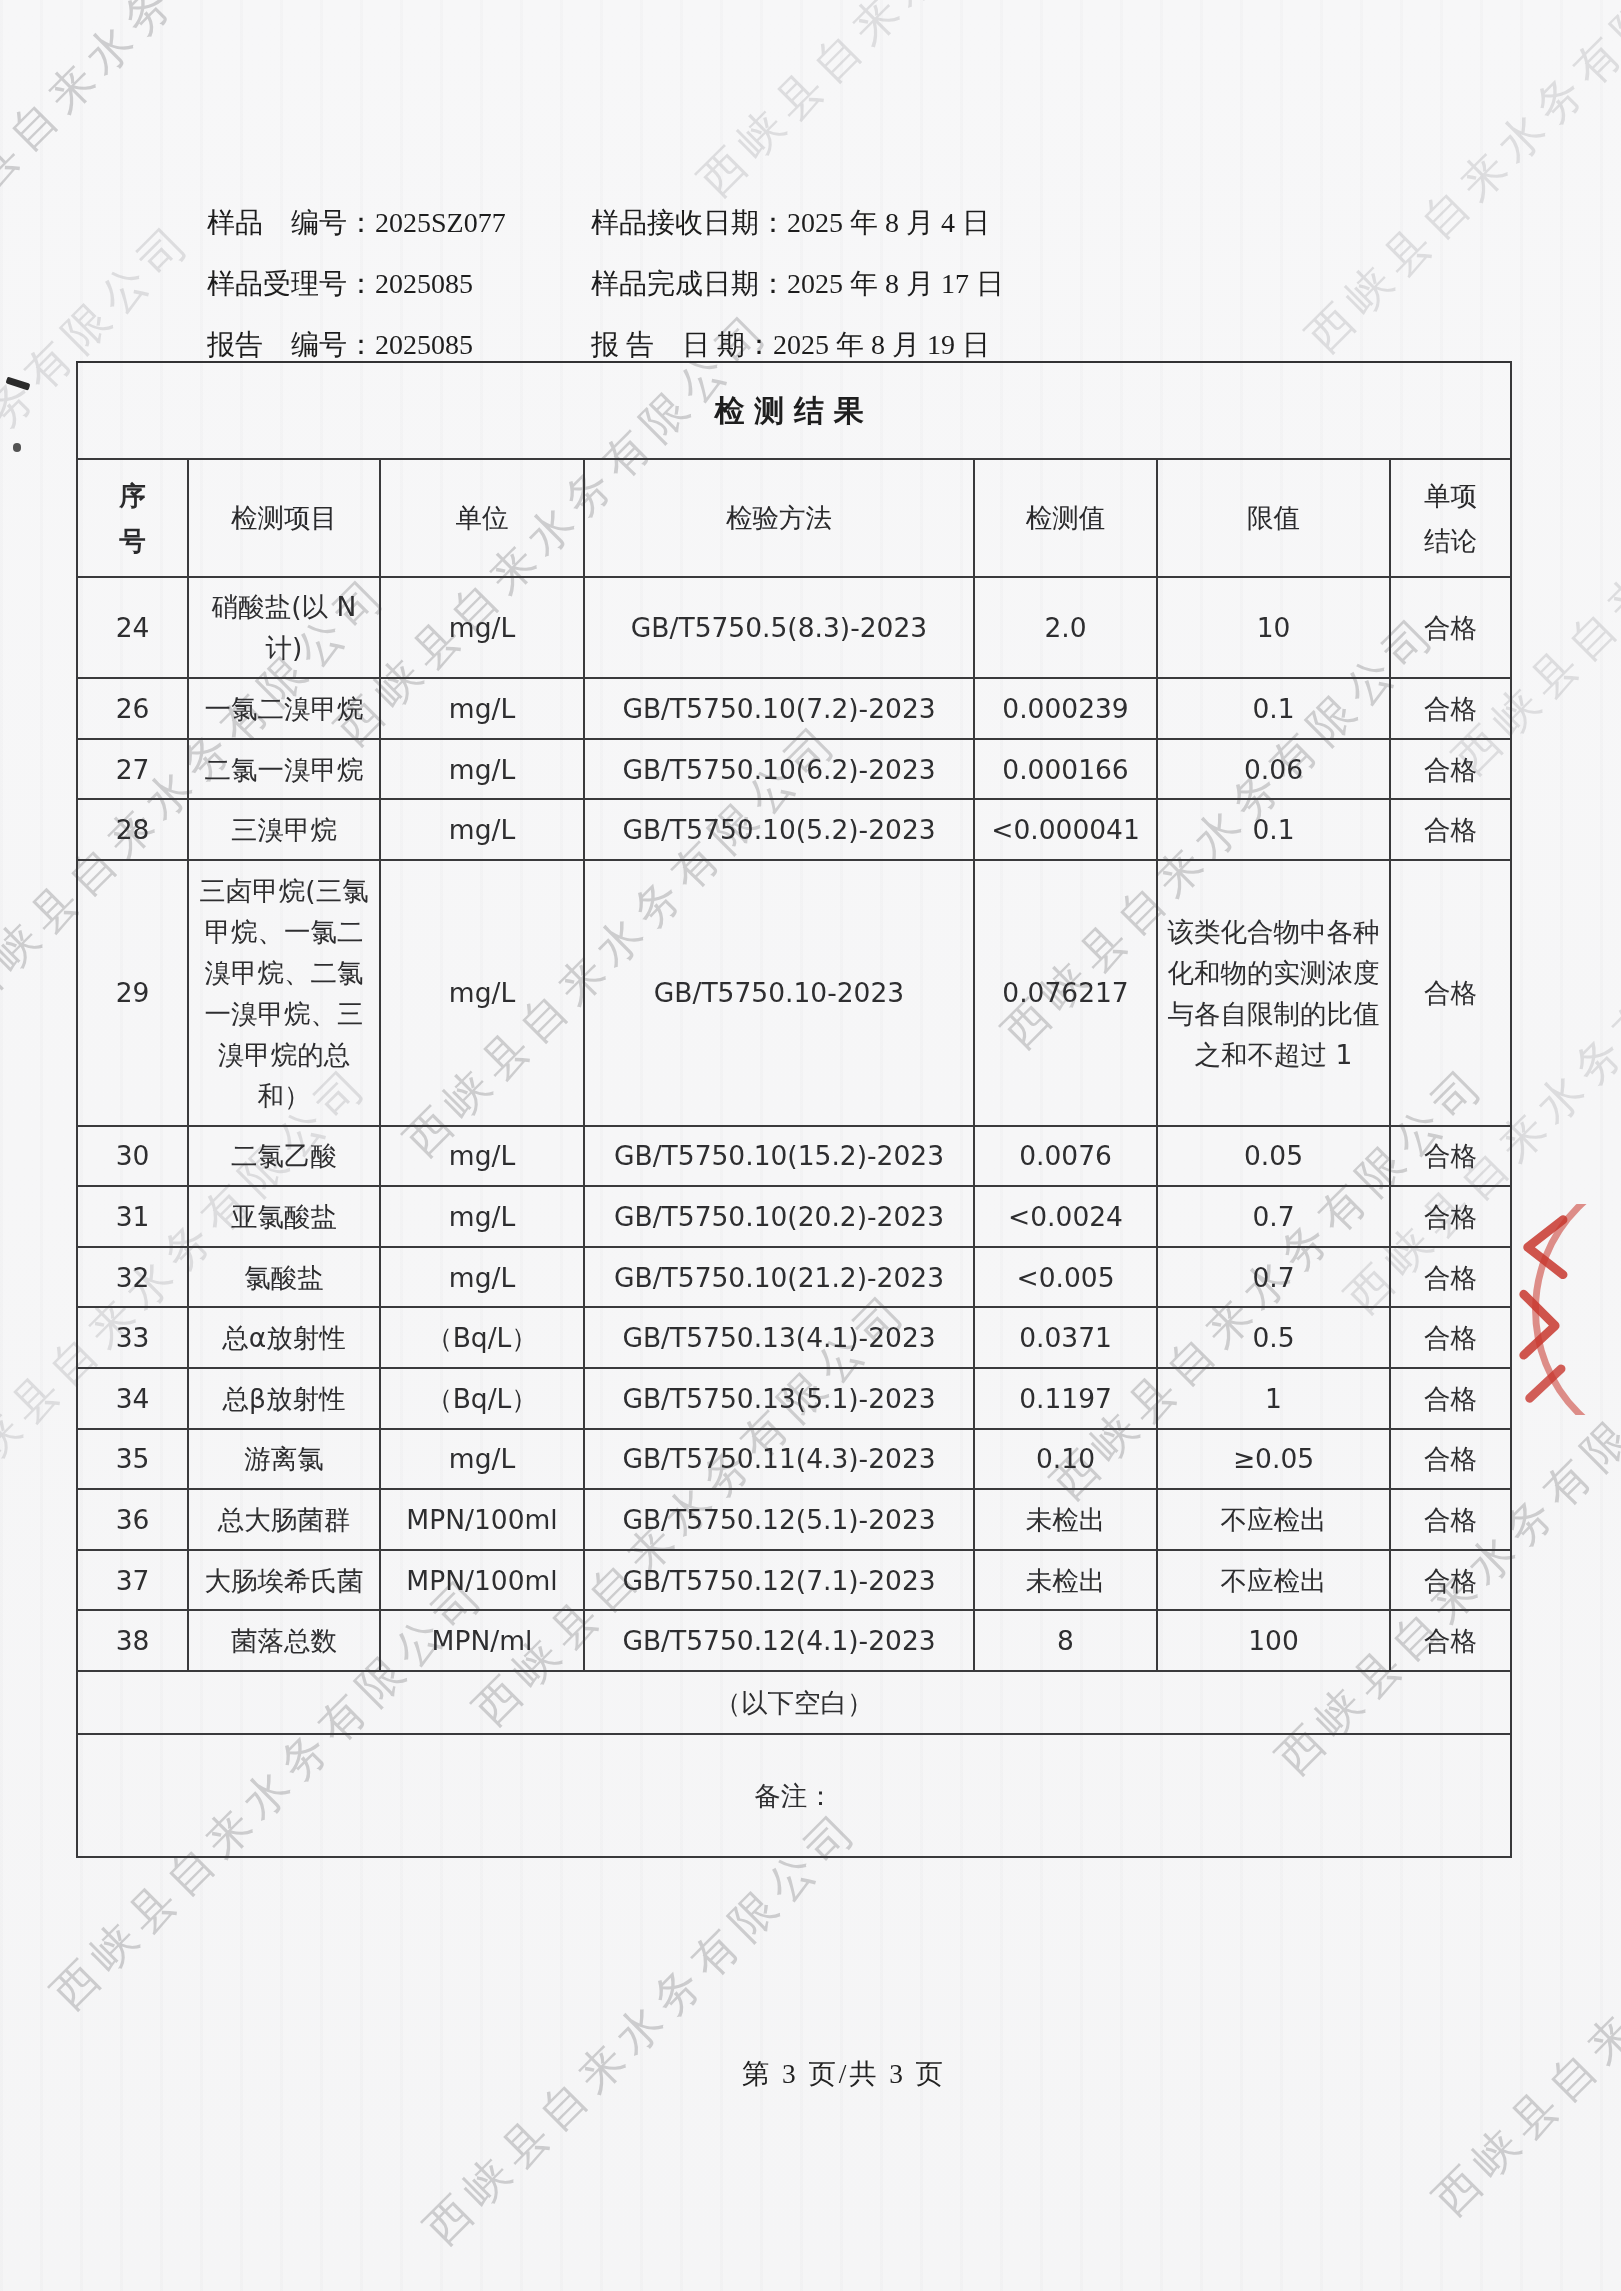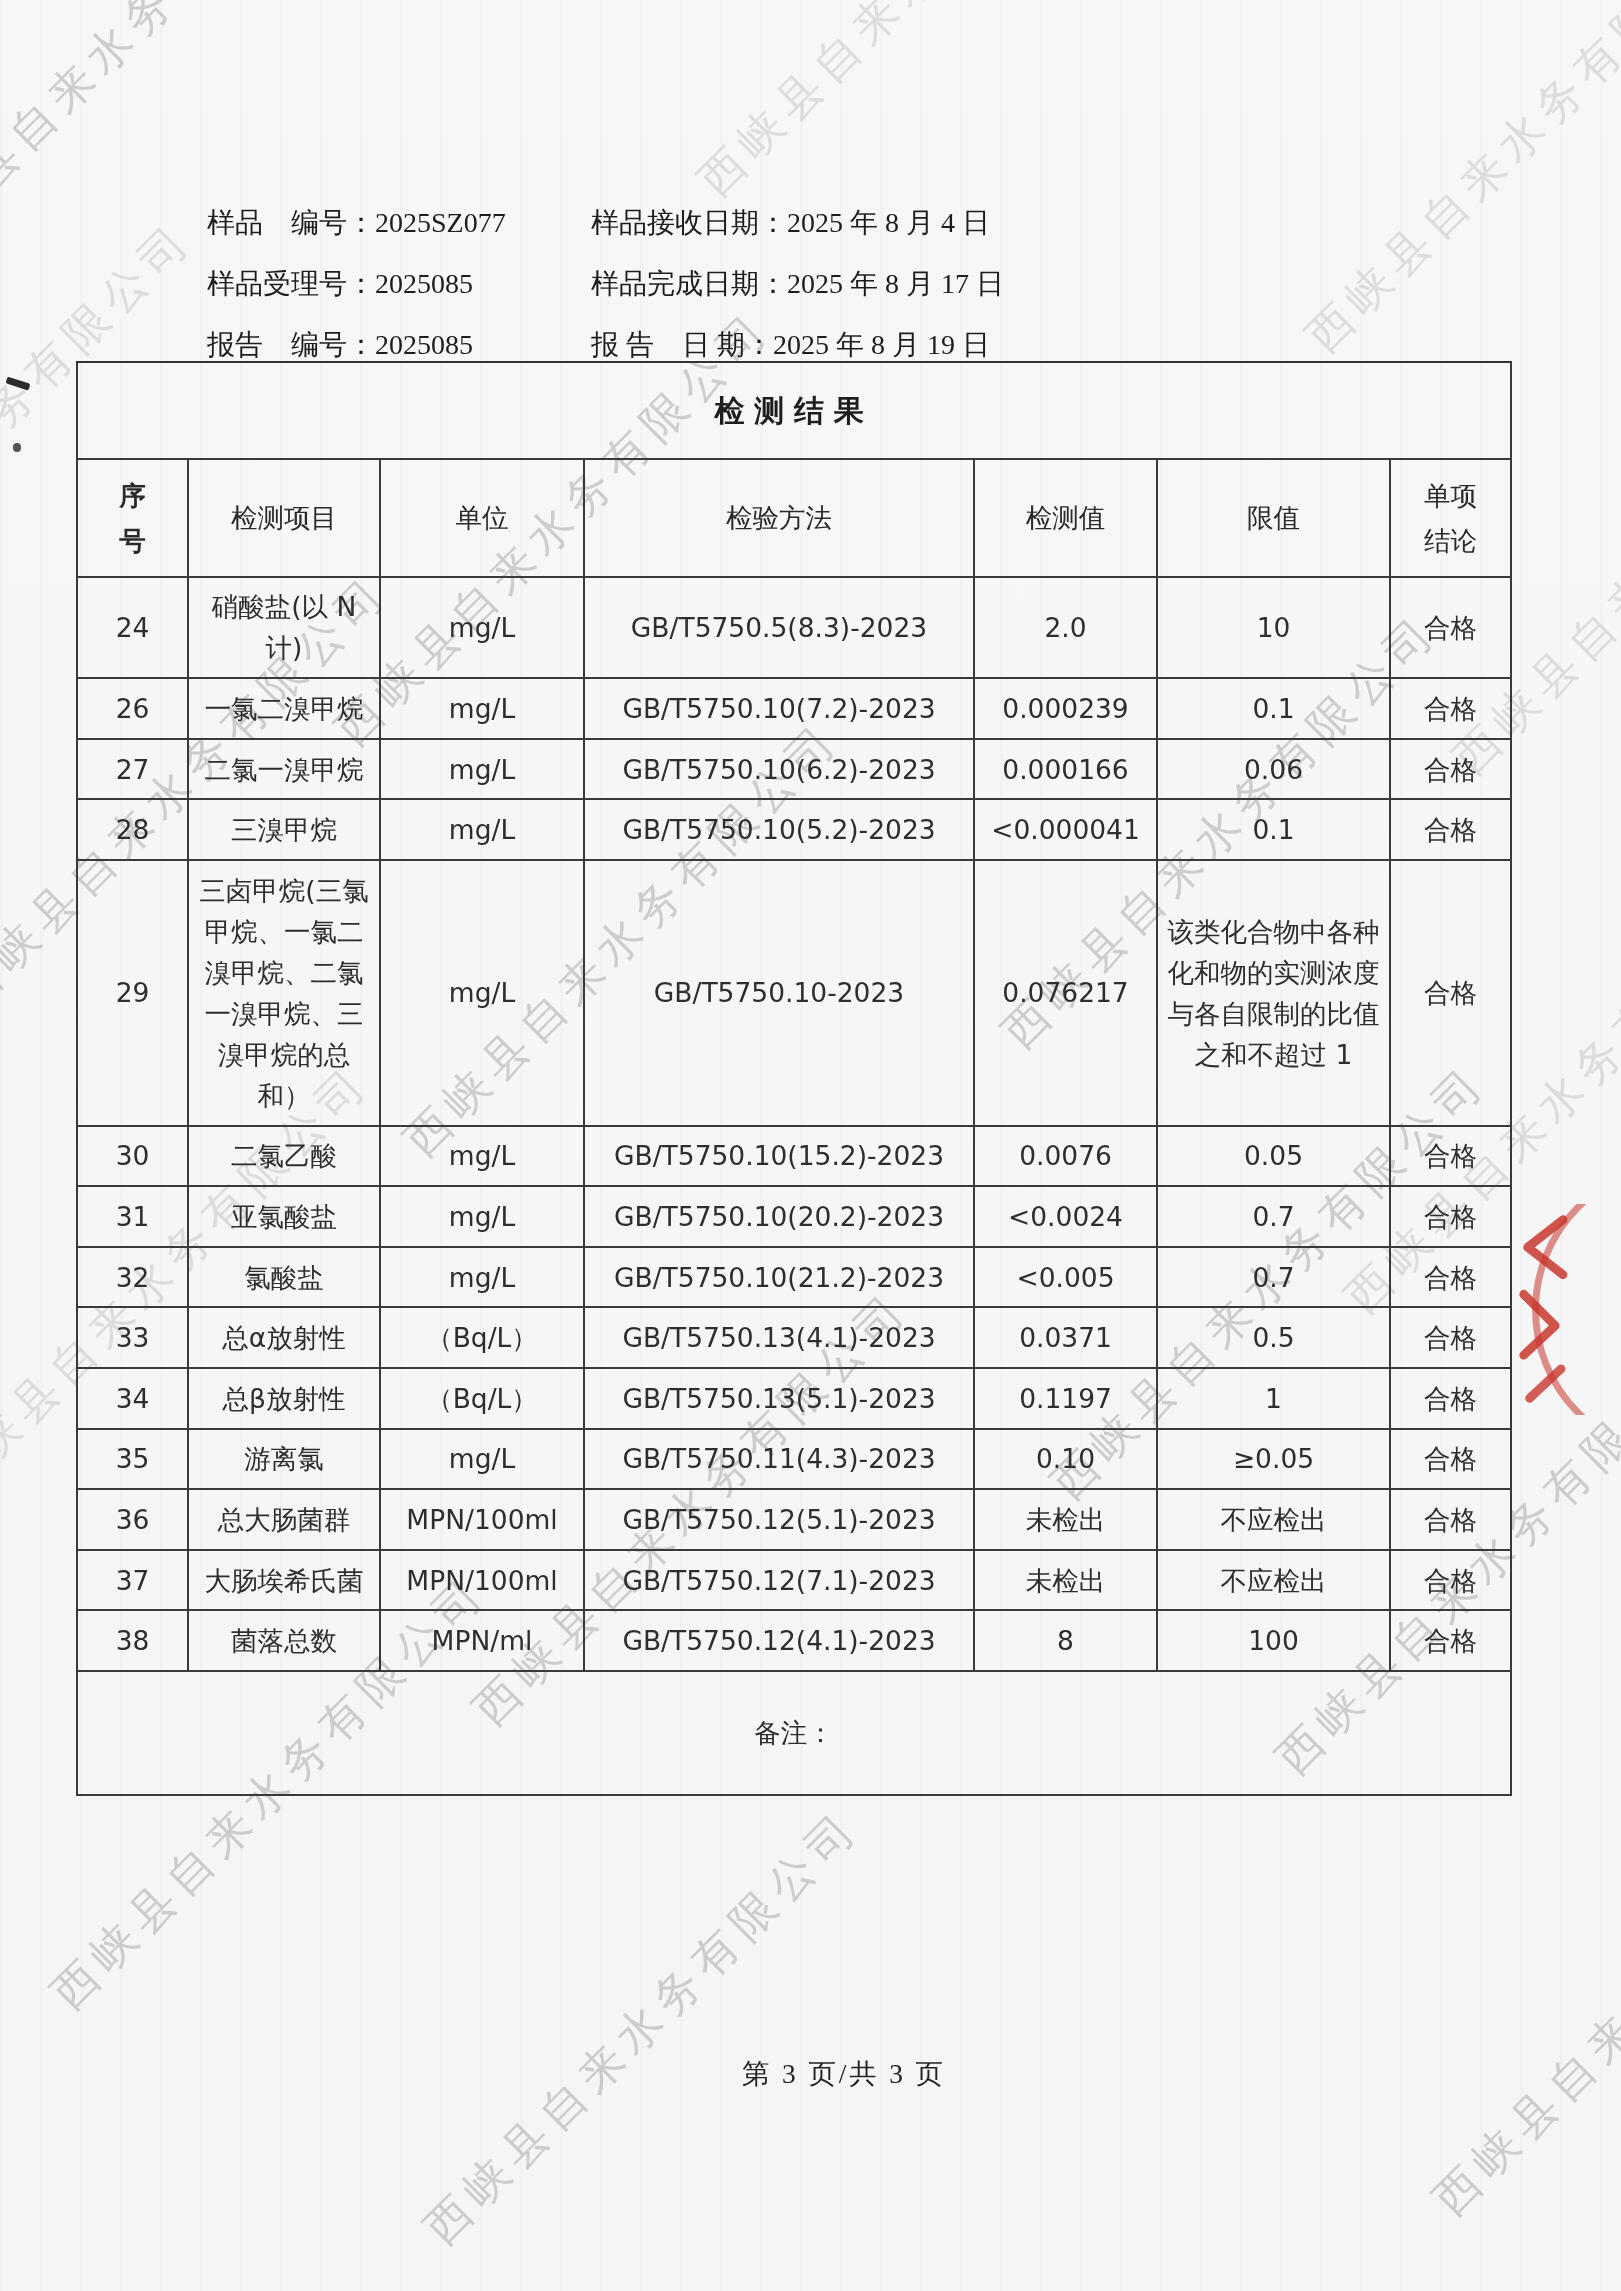--- a/index.html
+++ b/index.html
@@ -277,20 +277,23 @@
       <td class="c-item">菌落总数</td>
       <td class="c-unit">MPN/ml</td>
       <td class="c-method">GB/T5750.12(4.1)-2023</td>
       <td class="c-value">8</td>
       <td class="c-limit">100</td>
       <td class="c-conclusion">合格</td>
     </tr>
       </tbody>
     <tbody>
       <tr>
+        <td colspan="7" class="blank-cell">（以下空白）</td>
+      </tr>
+      <tr>
         <td colspan="7" class="remark-cell">备注：</td>
       </tr>
     </tbody>
   </table>
 
   <div class="page-footer">第 3 页/共 3 页</div>
 
   <div class="stamp">
     <svg width="115" height="211" viewBox="0 0 117 215">
       <circle cx="178" cy="108" r="148" fill="none" stroke="rgba(200,55,46,0.55)" stroke-width="7"></circle>

